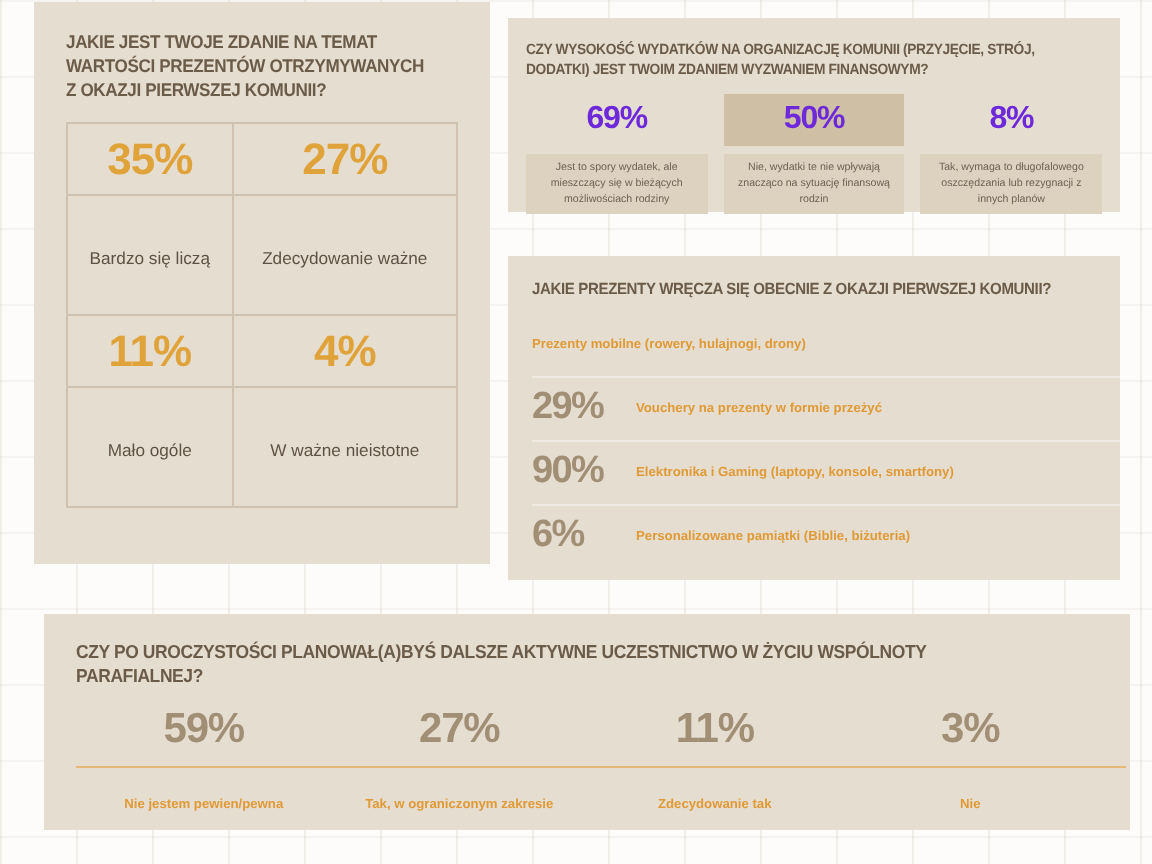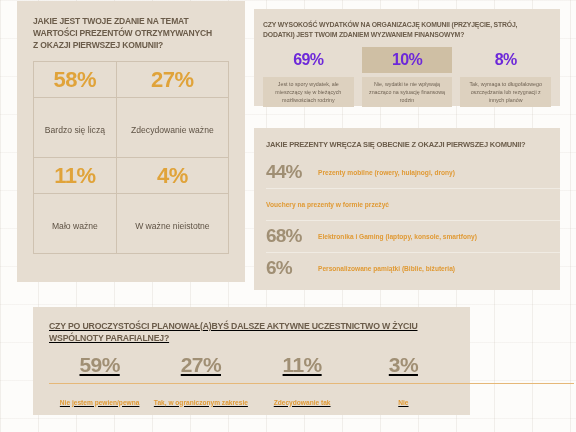--- a/index.html
+++ b/index.html
@@ -66,101 +66,101 @@
   
   #panel-gifts { left: 254px; top: 128px; width: 306px; height: 162px; padding: 12px 0 0 12px; }
   #panel-gifts .panel-title { font-size: 8.1px; }
   .gift-list { margin-top: 6px; }
   .gift-row { display: flex; align-items: center; height: 31px; border-bottom: 1px solid #f0ebe3; }
   .gift-row:last-child { border-bottom: none; }
   .gift-pct { width: 52px; color: #a08f74; font-size: 19px; font-weight: bold; letter-spacing: -0.8px; }
   .gift-lbl { color: #e09a35; font-size: 6.6px; font-weight: bold; }
 
   
-  #panel-parish { left: 33px; top: 307px; width: 437px; height: 108px; padding: 13px 16px 0 16px; text-decoration: underline; }
+  #panel-parish { left: 22px; top: 307px; width: 543px; height: 108px; padding: 13px 16px 0 16px; }
   #panel-parish .panel-title { font-size: 9.4px; }
   .par-row { display: flex; margin-top: 8px; }
   .par-col { flex: 1; display: flex; flex-direction: column; align-items: center; }
   .par-pct { color: #a08f74; font-size: 21px; font-weight: bold; letter-spacing: -0.6px; margin-bottom: 4px; }
   .par-rule { width: 525px; height: 1px; background: #e6b878; margin: 2px 0 0 0; }
   .par-labels { display: flex; margin-top: 7px; }
   .par-lblcol { flex: 1; text-align: center; }
   .par-lbl { color: #e09a35; font-size: 6.6px; font-weight: bold; line-height: 1.65; }
 </style>
 </head>
 <body>
 
 <div id="bg-grid"></div>
 
 <section class="panel" id="panel-values">
   <div class="panel-title">JAKIE JEST TWOJE ZDANIE NA TEMAT WARTOŚCI PREZENTÓW OTRZYMYWANYCH Z OKAZJI PIERWSZEJ KOMUNII?</div>
   <table class="vtable">
     <tbody>
         <tr>
-      <td class="vt-pct"><span>58%</span></td>
+      <td class="vt-pct"><span>35%</span></td>
       <td class="vt-pct"><span>27%</span></td>
     </tr>
     <tr>
       <td class="vt-lbl"><span>Bardzo się liczą</span></td>
       <td class="vt-lbl"><span>Zdecydowanie ważne</span></td>
     </tr>
     <tr>
       <td class="vt-pct"><span>11%</span></td>
       <td class="vt-pct"><span>4%</span></td>
     </tr>
     <tr>
-      <td class="vt-lbl"><span>Mało ważne</span></td>
+      <td class="vt-lbl"><span>Mało ogóle</span></td>
       <td class="vt-lbl"><span>W ważne nieistotne</span></td>
     </tr>
   </tbody>
     </table>
 </section>
 
 <section class="panel" id="panel-finance">
   <div class="panel-title">CZY WYSOKOŚĆ WYDATKÓW NA ORGANIZACJĘ KOMUNII (PRZYJĘCIE, STRÓJ, DODATKI) JEST TWOIM ZDANIEM WYZWANIEM FINANSOWYM?</div>
   <div class="fin-row">
     <div class="fin-col">
       <div class="fin-pctbox">
           <span class="fin-pct">69%</span>
         </div>
       <div class="fin-capbox">
           <span class="fin-cap">Jest to spory wydatek, ale mieszczący się w bieżących możliwościach rodziny</span>
         </div>
     </div>
     <div class="fin-col">
       <div class="fin-pctbox shaded">
-          <span class="fin-pct">10%</span>
+          <span class="fin-pct">50%</span>
         </div>
       <div class="fin-capbox">
           <span class="fin-cap">Nie, wydatki te nie wpływają znacząco na sytuację finansową rodzin</span>
         </div>
     </div>
     <div class="fin-col">
       <div class="fin-pctbox">
           <span class="fin-pct">8%</span>
         </div>
       <div class="fin-capbox">
           <span class="fin-cap">Tak, wymaga to długofalowego oszczędzania lub rezygnacji z innych planów</span>
         </div>
     </div>
   </div>
 </section>
 
 <section class="panel" id="panel-gifts">
   <div class="panel-title">JAKIE PREZENTY WRĘCZA SIĘ OBECNIE Z OKAZJI PIERWSZEJ KOMUNII?</div>
   <div class="gift-list">
     <div class="gift-row">
-      <span class="gift-pct">44%</span>
       <span class="gift-lbl">Prezenty mobilne (rowery, hulajnogi, drony)</span>
     </div>
     <div class="gift-row">
+      <span class="gift-pct">29%</span>
       <span class="gift-lbl">Vouchery na prezenty w formie przeżyć</span>
     </div>
     <div class="gift-row">
-      <span class="gift-pct">68%</span>
+      <span class="gift-pct">90%</span>
       <span class="gift-lbl">Elektronika i Gaming (laptopy, konsole, smartfony)</span>
     </div>
     <div class="gift-row">
       <span class="gift-pct">6%</span>
       <span class="gift-lbl">Personalizowane pamiątki (Biblie, biżuteria)</span>
     </div>
   </div>
 </section>
 
 <section class="panel" id="panel-parish">

